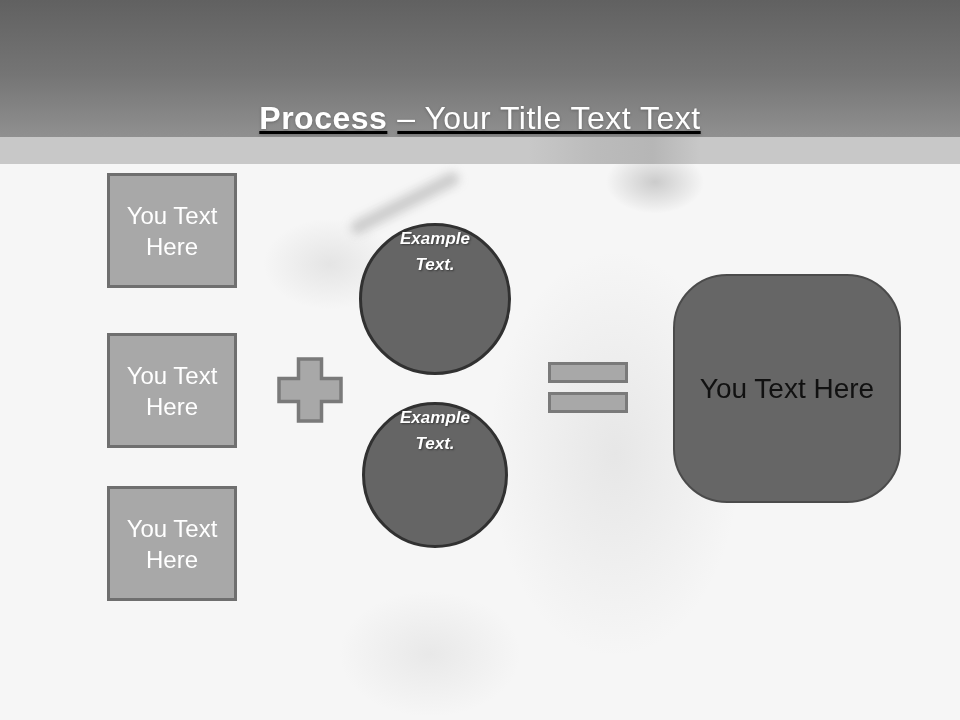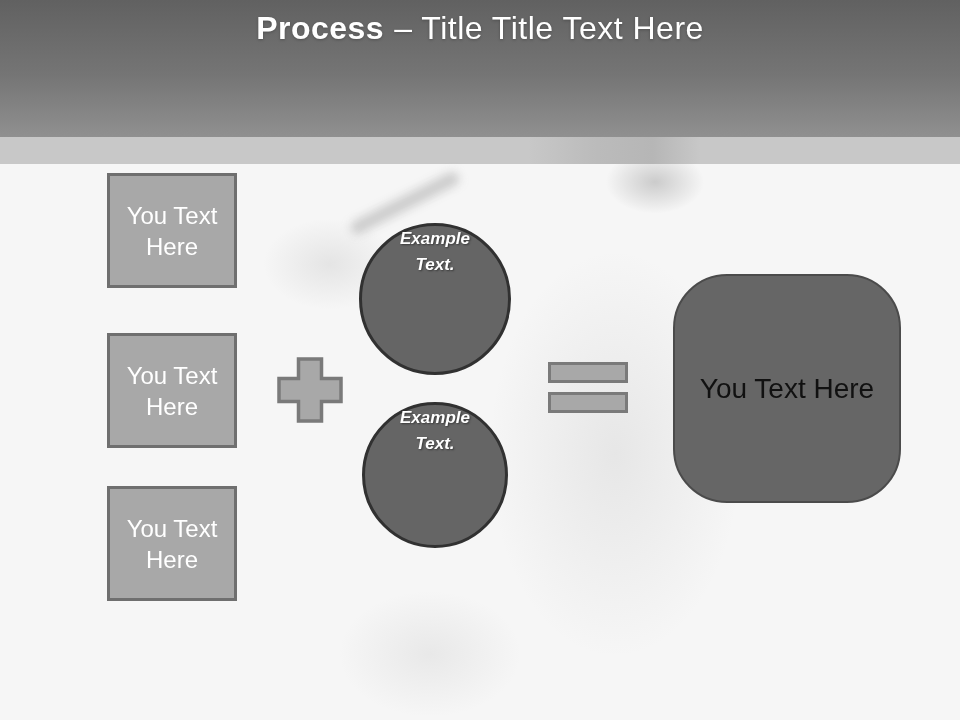--- a/index.html
+++ b/index.html
@@ -5,21 +5,21 @@
   html,body{margin:0;padding:0;background:#e8e8e8;}
   .slide{
     position:relative;width:960px;height:720px;overflow:hidden;
     background:#f6f6f6;
     font-family:"Liberation Sans", sans-serif;
   }
   
   .header{
     position:absolute;left:0;top:0;width:960px;height:137px;
     background:linear-gradient(180deg,#616161 0%,#757575 55%,#909090 100%);
-    display:flex;align-items:flex-start;justify-content:center;
+    display:flex;align-items:flex-end;justify-content:center;text-decoration:underline;
   }
   .title{
     display:flex;gap:10px;align-items:baseline;
     color:#ffffff;font-size:32px;padding-top:10px;
     text-shadow:0 1px 3px rgba(0,0,0,0.25);
     letter-spacing:0.5px;
   }
   .title .bold{font-weight:700;}
   .title .rest{font-weight:400;}
   .strip{
@@ -90,21 +90,21 @@
   }
 </style>
 </head>
 <body>
 
 <div class="slide">
 
   <div class="header">
     <div class="title">
       <span class="bold">Process</span>
-      <span class="rest">– Title Title Text Here</span>
+      <span class="rest">– Your Title Text Text</span>
     </div>
   </div>
   <div class="strip"></div>
 
   <div class="photo-blur"></div>
   <div class="pen-smudge"></div>
 
   <div class="input-box b1">
     <span>You Text Here</span>
   </div>

